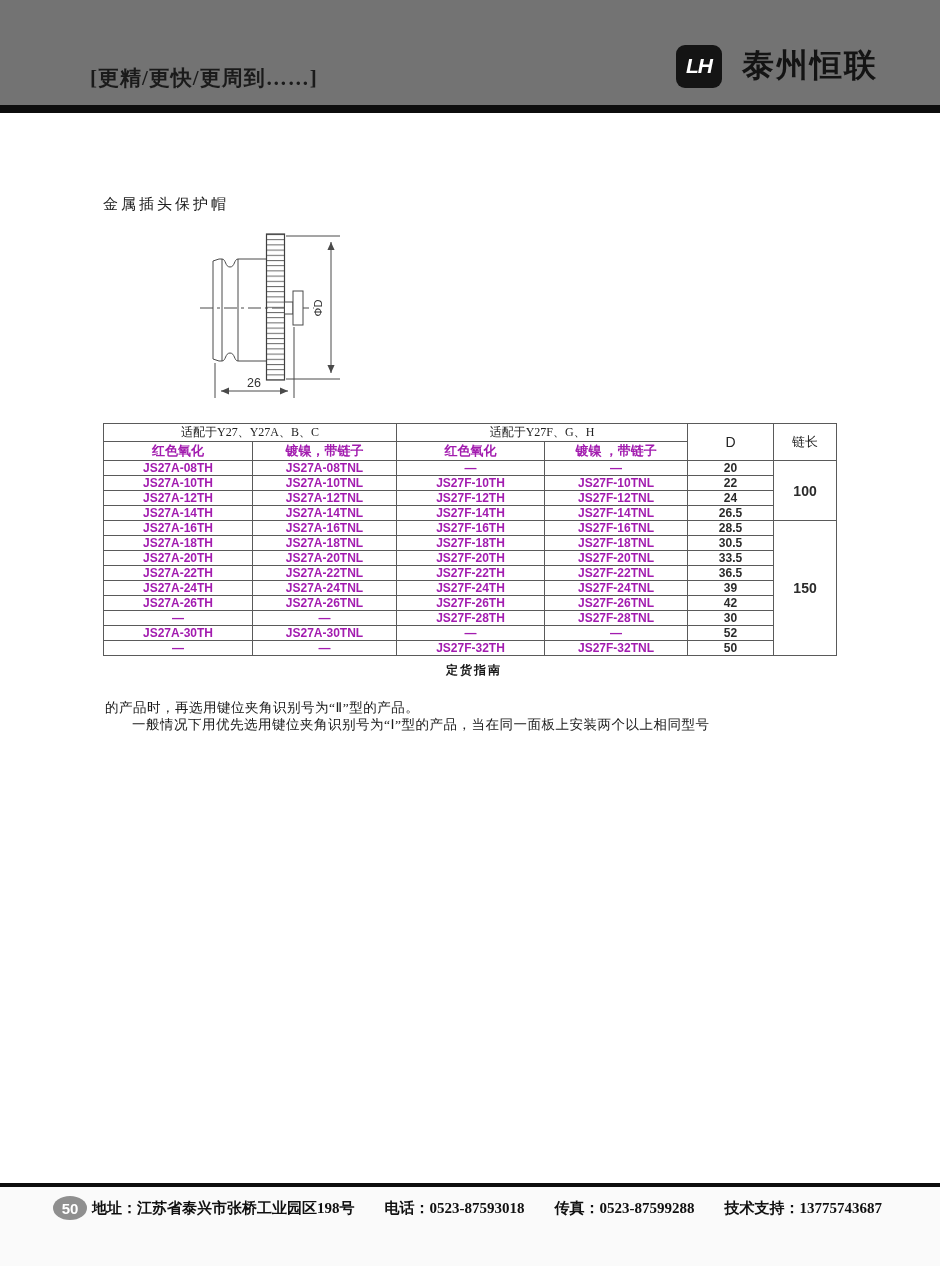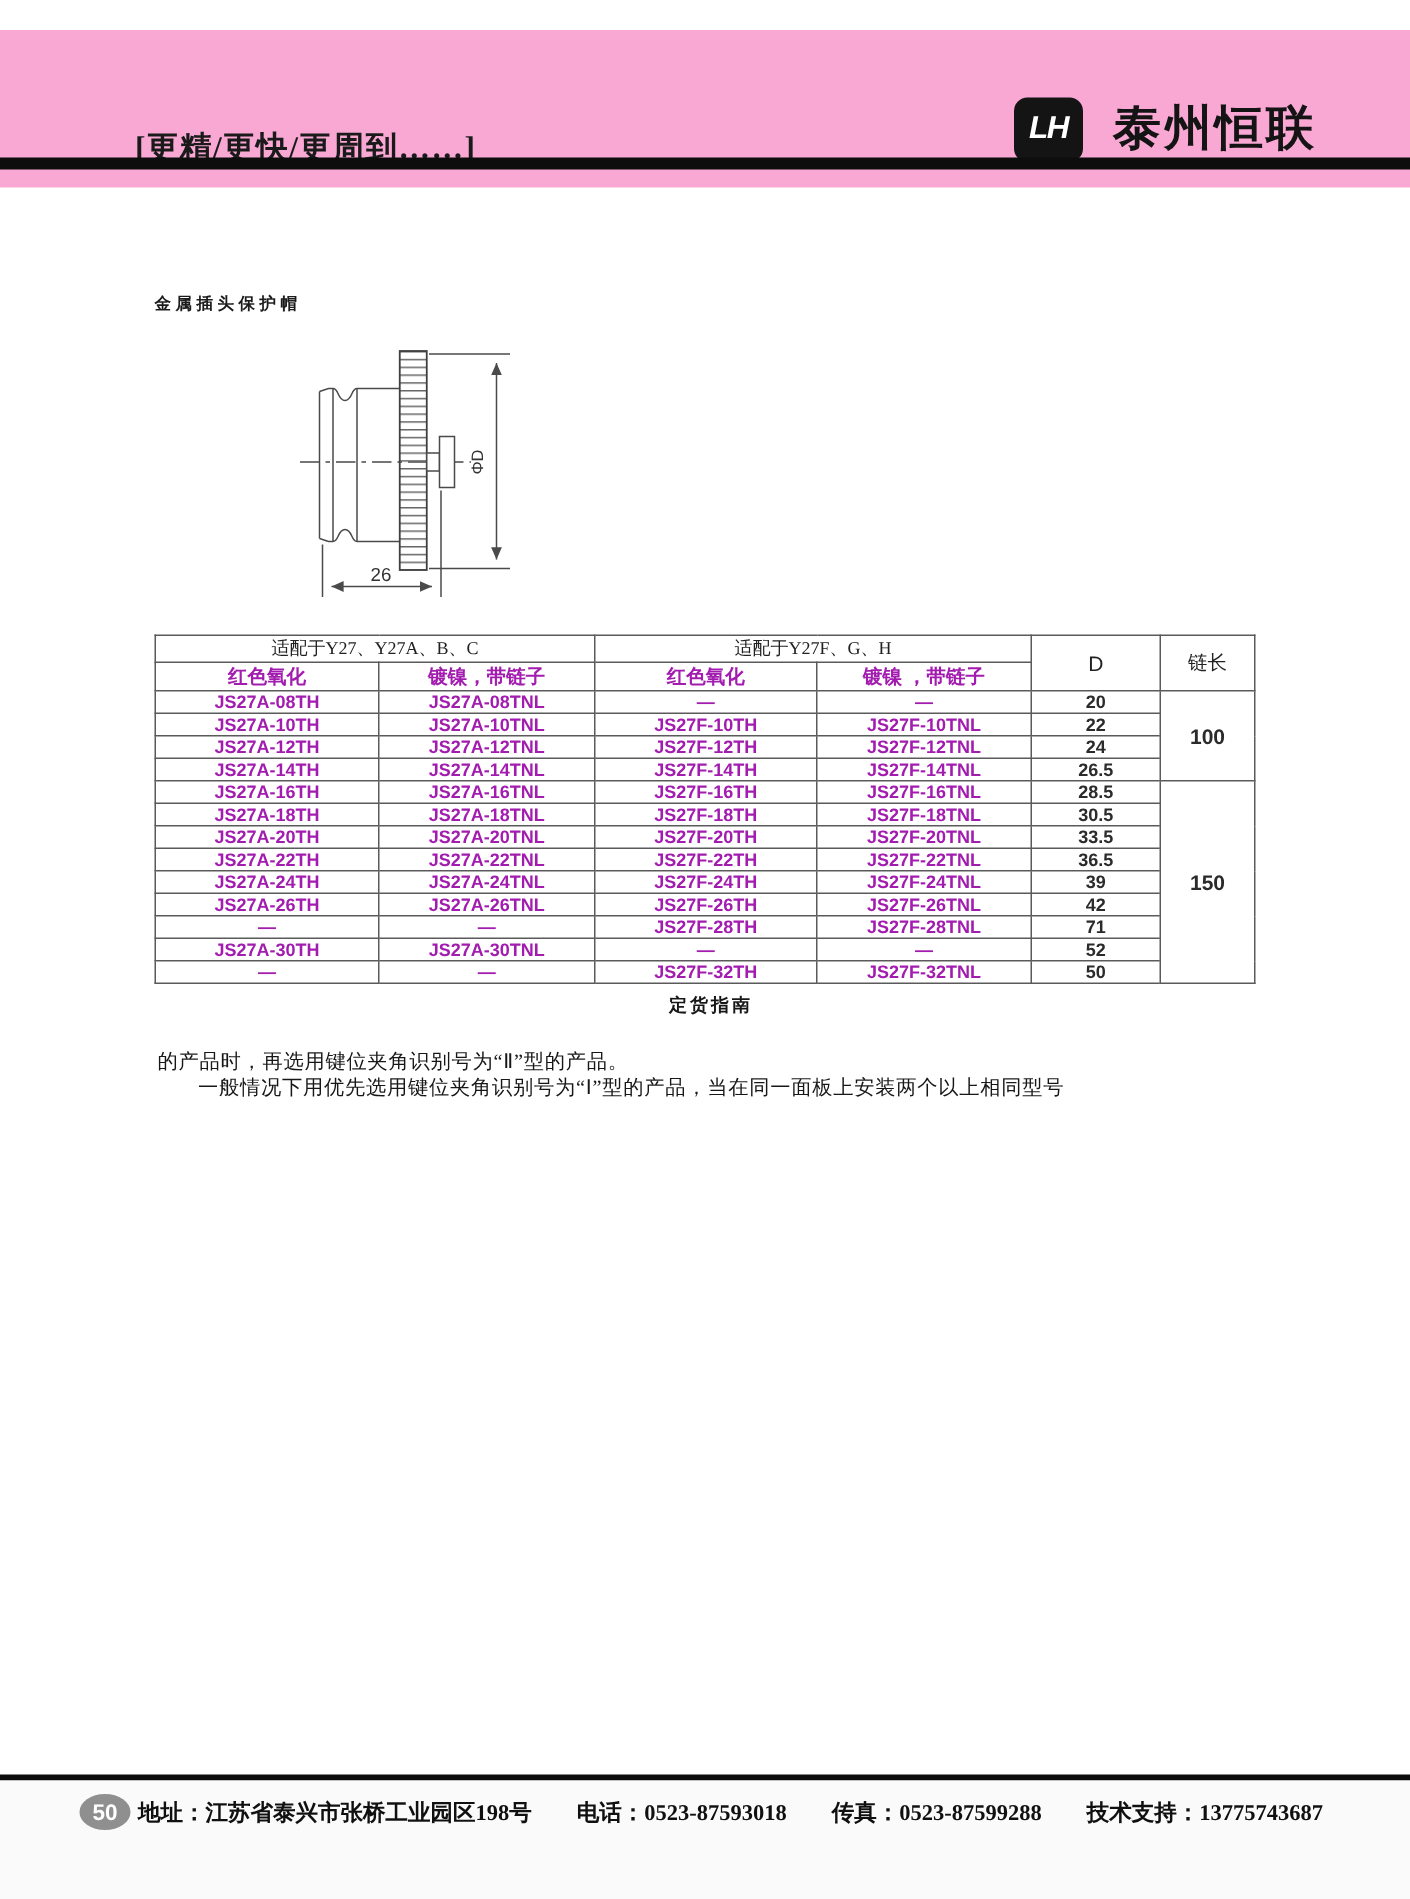--- a/index.html
+++ b/index.html
@@ -1,21 +1,21 @@
 <!DOCTYPE html>
 <html><head>
 <meta charset="utf-8">
 <style>
   html,body{margin:0;padding:0;}
   body{
     width:940px;height:1266px;position:relative;background:#ffffff;
     font-family:"Liberation Sans",sans-serif;color:#222;overflow:hidden;
   }
   
-  .top-band{position:absolute;left:0;top:0;width:940px;height:105px;background:#f9a8d4;margin-top:20px;}
+  .top-band{position:absolute;left:0;top:0;width:940px;height:105px;background:#737373;}
   .slogan{
     position:absolute;left:90px;top:64px;
     font-family:"Liberation Serif",serif;font-weight:700;font-size:21px;
     letter-spacing:1px;color:#1a1a1a;white-space:nowrap;
   }
   .logo{position:absolute;right:62px;top:44px;display:flex;align-items:center;gap:20px;}
   .logo-mark{
     width:46px;height:43px;background:#141414;border-radius:9px;
     display:flex;align-items:center;justify-content:center;
     color:#ffffff;font-weight:700;font-size:21px;font-style:italic;
@@ -23,21 +23,21 @@
   }
   .logo-text{
     font-size:32px;font-weight:700;color:#141414;letter-spacing:2px;
     font-family:"Liberation Sans",sans-serif;white-space:nowrap;
   }
   .top-rule{position:absolute;left:0;top:105px;width:940px;height:8px;background:#0d0d0d;}
 
   
   .section-title{
     position:absolute;left:103px;top:195px;
-    font-family:"Liberation Serif",serif;font-weight:700;font-size:11px;
+    font-family:"Liberation Serif",serif;font-weight:400;font-size:15px;
     letter-spacing:3px;color:#1c1c1c;
   }
   .figure{position:absolute;left:190px;top:226px;}
 
   
   .spec-table-wrap{position:absolute;left:103px;top:423px;}
   table.spec{border-collapse:collapse;table-layout:fixed;width:733px;}
   table.spec th,table.spec td{
     border:1px solid #5a5a5a;padding:0;text-align:center;vertical-align:middle;
     white-space:nowrap;overflow:hidden;
@@ -215,21 +215,21 @@
           <td class="model">JS27A-26TNL</td>
           <td class="model">JS27F-26TH</td>
           <td class="model">JS27F-26TNL</td>
           <td class="dval">42</td>
         </tr>
         <tr>
           <td class="model">—</td>
           <td class="model">—</td>
           <td class="model">JS27F-28TH</td>
           <td class="model">JS27F-28TNL</td>
-          <td class="dval">71</td>
+          <td class="dval">30</td>
         </tr>
         <tr>
           <td class="model">JS27A-30TH</td>
           <td class="model">JS27A-30TNL</td>
           <td class="model">—</td>
           <td class="model">—</td>
           <td class="dval">52</td>
         </tr>
         <tr>
           <td class="model">—</td>

